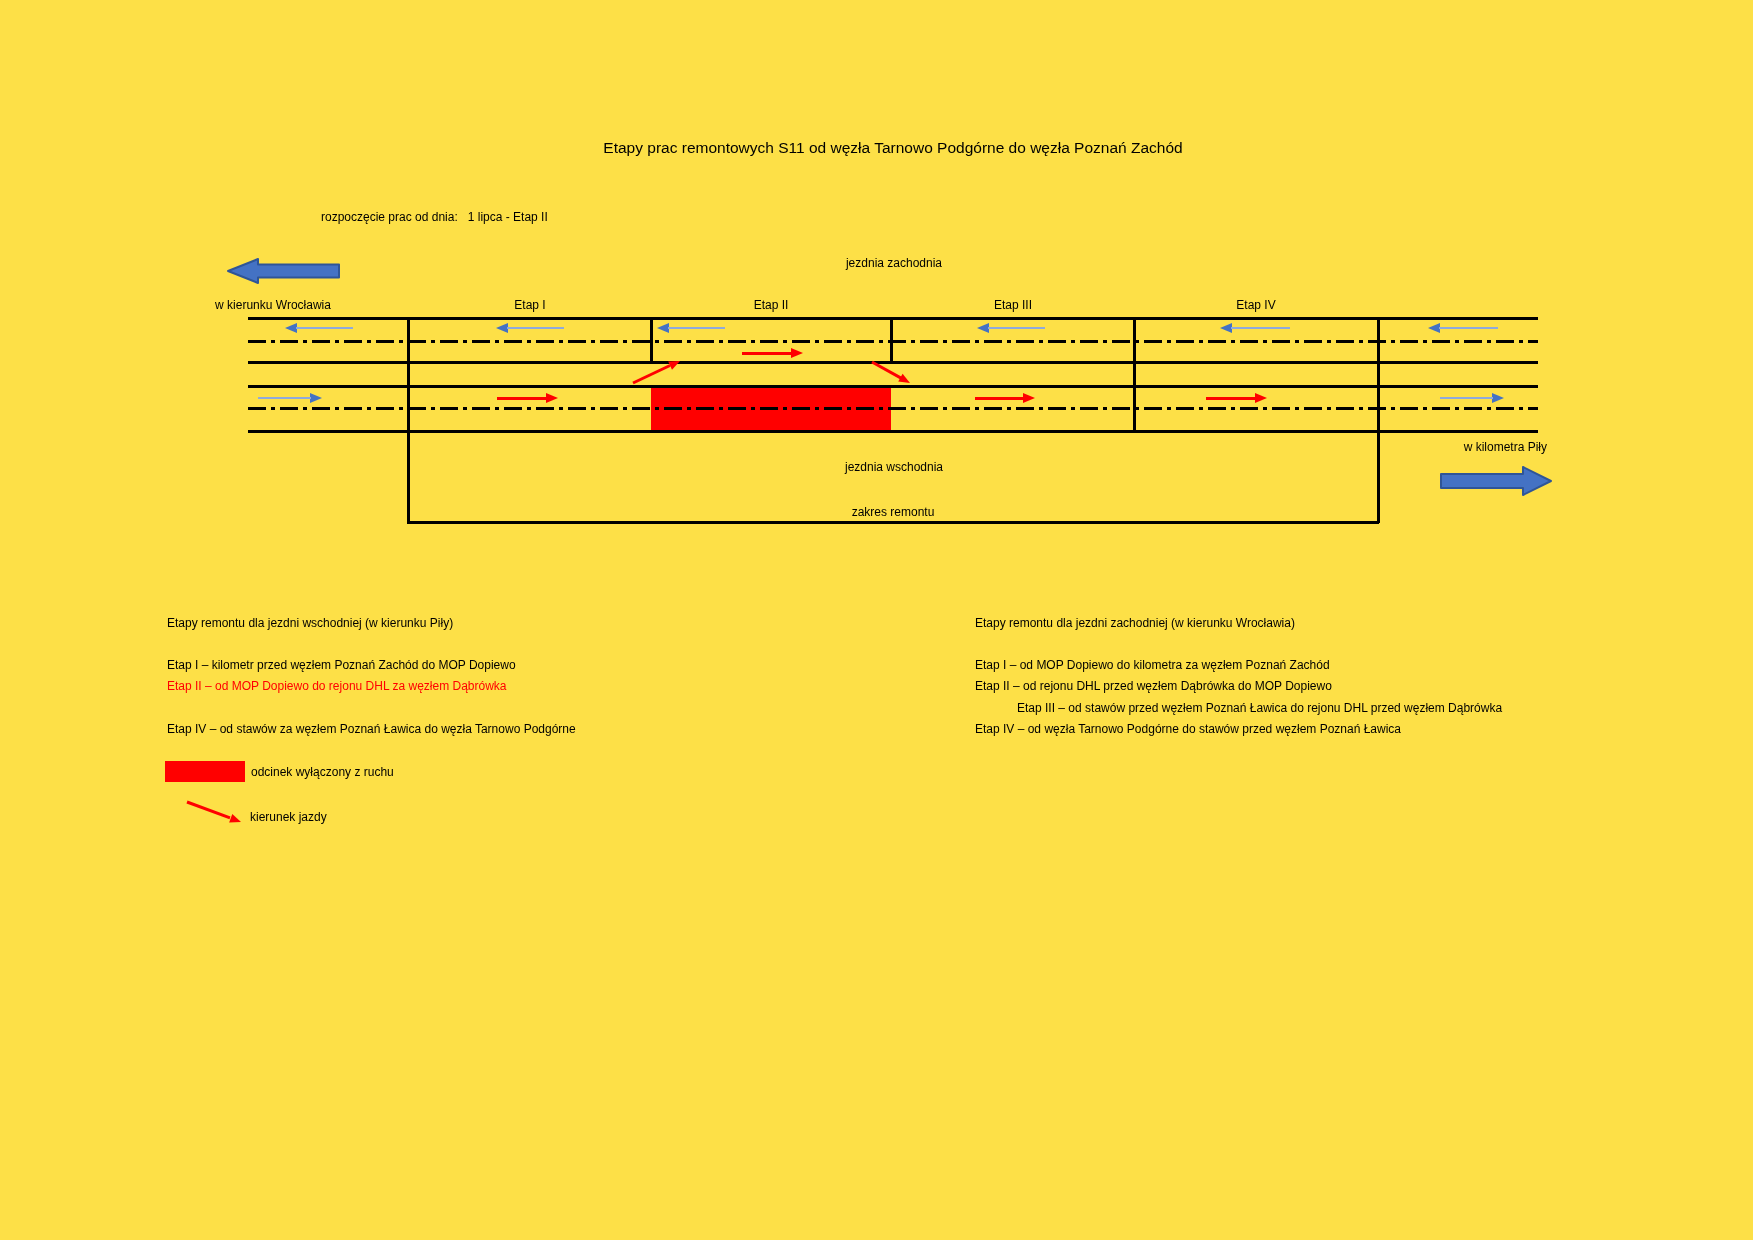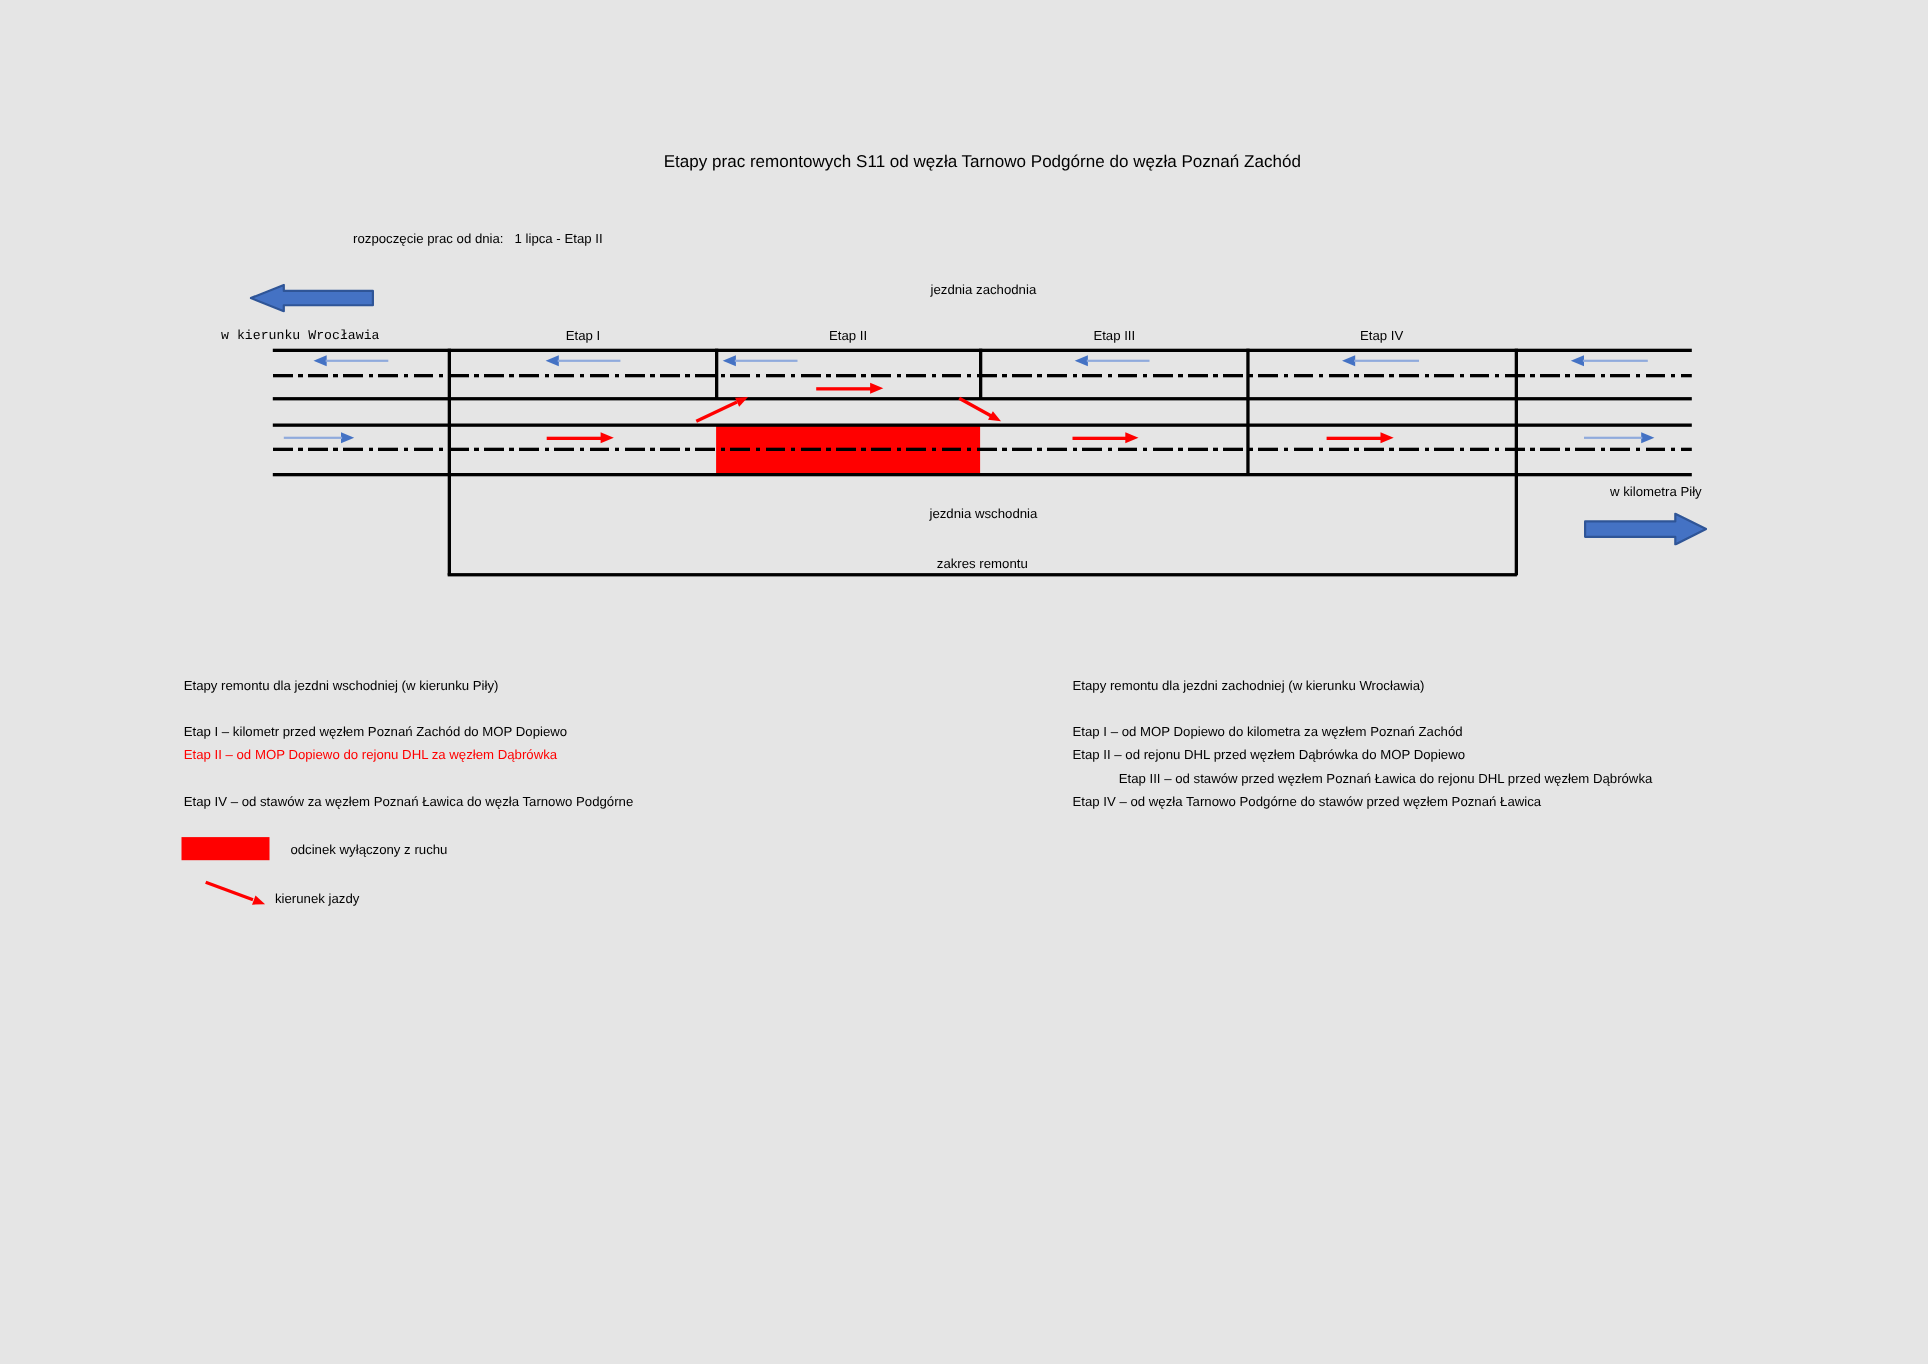--- a/index.html
+++ b/index.html
@@ -4,21 +4,21 @@
 <style>
   :root{
     --c-accent:#4472C4;
     --c-accent-dark:#2F5597;
     --c-light:#8FAADC;
     --c-red:#FF0000;
     --c-text:#000000;
   }
   html,body{margin:0;padding:0;background:#ffffff;}
   .canvas{
-    position:relative;width:1753px;height:1240px;background:#e5e5e5;overflow:hidden;
+    position:relative;width:1753px;height:1240px;background:#fde047;overflow:hidden;
     font-family:"Liberation Sans","DejaVu Sans",sans-serif;color:var(--c-text);
   }
   .txt{position:absolute;font-size:12px;line-height:17px;white-space:nowrap;}
   .ctr{text-align:center;}
   .rgt{text-align:right;}
   .pre{white-space:pre;}
   .red-text{color:var(--c-red);}
   
   .hline{position:absolute;height:2.5px;background:var(--c-text);}
   .dashdot{position:absolute;height:2.5px;background-image:repeating-linear-gradient(90deg,
@@ -48,21 +48,21 @@
 <div class="canvas">
 
   <div class="txt ctr" style="left:343px;top:139px;width:1100px;font-size:15.5px;">Etapy prac remontowych S11 od węzła Tarnowo Podgórne do węzła Poznań Zachód</div>
   <div class="txt pre" style="left:321px;top:209px;">rozpoczęcie prac od dnia:   1 lipca - Etap II</div>
   <div class="txt ctr" style="left:744px;top:255px;width:300px;">jezdnia zachodnia</div>
 
   <svg class="bigarrow" style="left:227px;top:258px;" width="113" height="26" viewBox="0 0 113 26">
     <polygon points="1,13 31,1 31,6.5 112,6.5 112,19.5 31,19.5 31,25"></polygon>
   </svg>
 
-  <div class="txt ctr" style="left:173px;top:297px;width:200px;font-family:Liberation Mono, monospace;">w kierunku Wrocławia</div>
+  <div class="txt ctr" style="left:173px;top:297px;width:200px;">w kierunku Wrocławia</div>
   <div class="txt ctr" style="left:470px;top:297px;width:120px;">Etap I</div>
   <div class="txt ctr" style="left:711px;top:297px;width:120px;">Etap II</div>
   <div class="txt ctr" style="left:953px;top:297px;width:120px;">Etap III</div>
   <div class="txt ctr" style="left:1196px;top:297px;width:120px;">Etap IV</div>
 
   <div class="closure" style="left:651px;top:387px;width:240px;height:43px;"></div>
 
   <div class="hline" style="left:248px;top:317px;width:1290px;"></div>
   <div class="dashdot" style="left:248px;top:340px;width:1290px;"></div>
   <div class="hline" style="left:248px;top:361px;width:1290px;"></div>
@@ -114,20 +114,20 @@
   <div class="txt red-text" style="left:167px;top:678px;">Etap II – od MOP Dopiewo do rejonu DHL za węzłem Dąbrówka</div>
   <div class="txt" style="left:167px;top:721px;">Etap IV – od stawów za węzłem Poznań Ławica do węzła Tarnowo Podgórne</div>
 
   <div class="txt" style="left:975px;top:615px;">Etapy remontu dla jezdni zachodniej (w kierunku Wrocławia)</div>
   <div class="txt" style="left:975px;top:657px;">Etap I – od MOP Dopiewo do kilometra za węzłem Poznań Zachód</div>
   <div class="txt" style="left:975px;top:678px;">Etap II – od rejonu DHL przed węzłem Dąbrówka do MOP Dopiewo</div>
   <div class="txt" style="left:975px;top:700px;margin-left:42px;">Etap III – od stawów przed węzłem Poznań Ławica do rejonu DHL przed węzłem Dąbrówka</div>
   <div class="txt" style="left:975px;top:721px;">Etap IV – od węzła Tarnowo Podgórne do stawów przed węzłem Poznań Ławica</div>
 
   <div class="swatch" style="left:165px;top:761px;width:80px;height:21px;"></div>
-  <div class="txt" style="left:264px;top:764px;">odcinek wyłączony z ruchu</div>
+  <div class="txt" style="left:251px;top:764px;">odcinek wyłączony z ruchu</div>
   <svg class="diag" style="left:183px;top:798px;" width="64" height="28" viewBox="0 0 64 28">
     <line x1="4" y1="4" x2="47" y2="19.9"></line>
     <polygon points="58,24 46.1,24.4 49.3,16"></polygon>
   </svg>
   <div class="txt" style="left:250px;top:809px;">kierunek jazdy</div>
 
 </div>
 
 </body></html>

